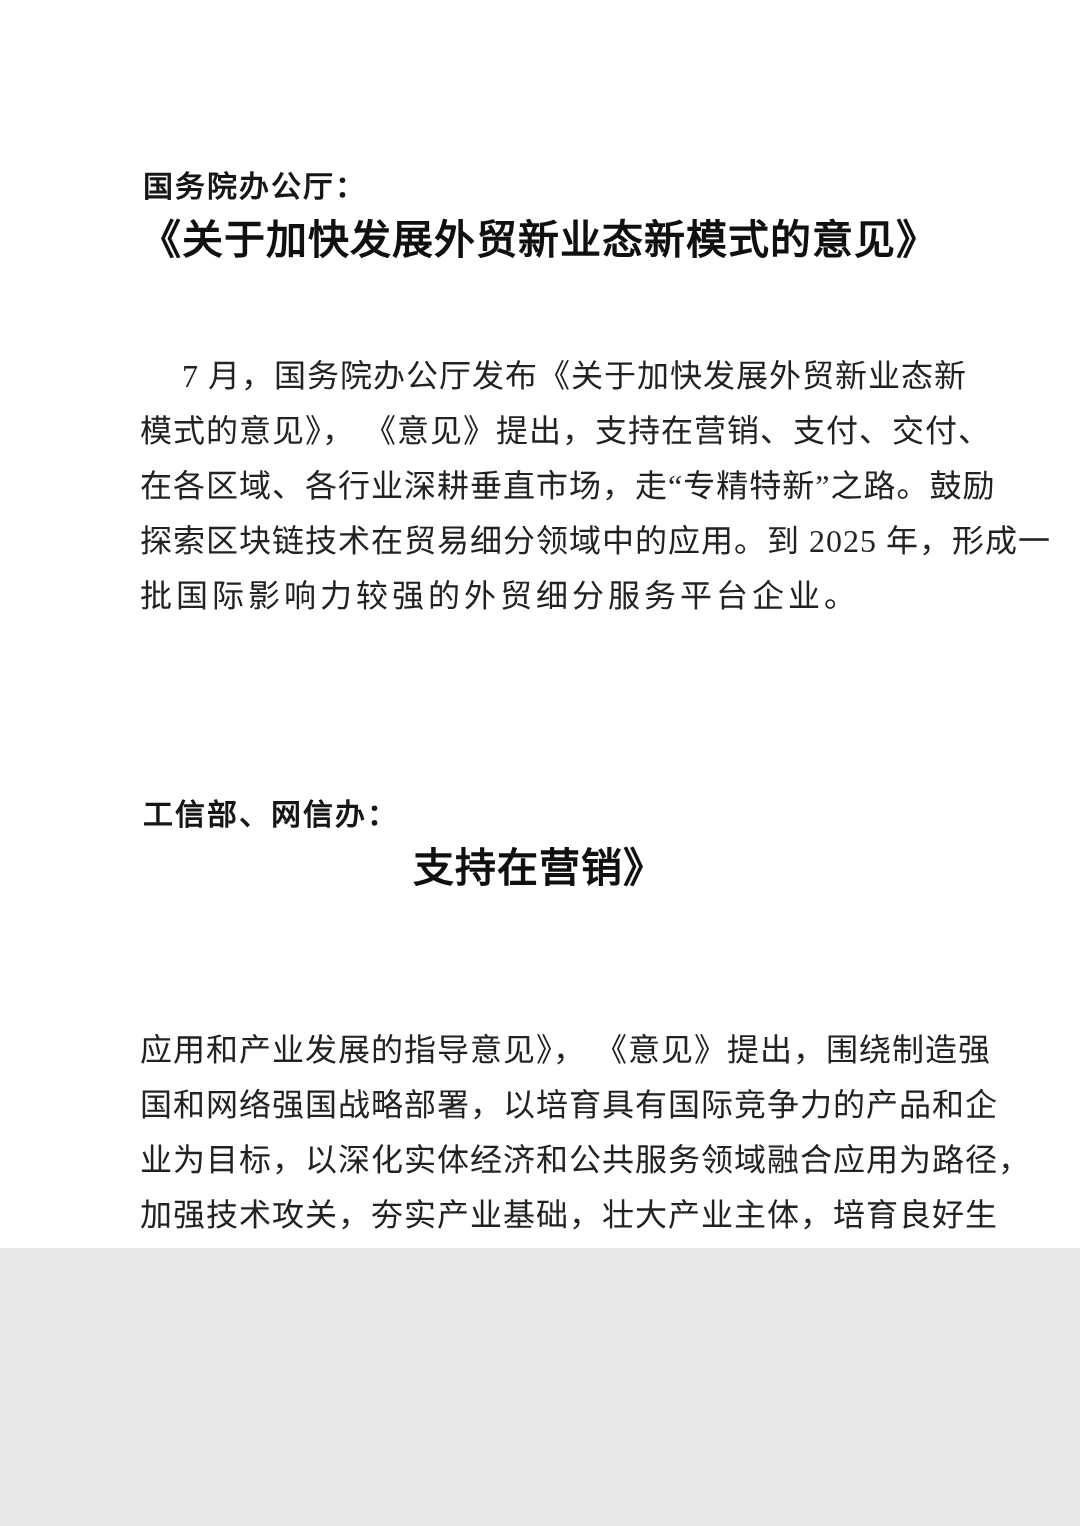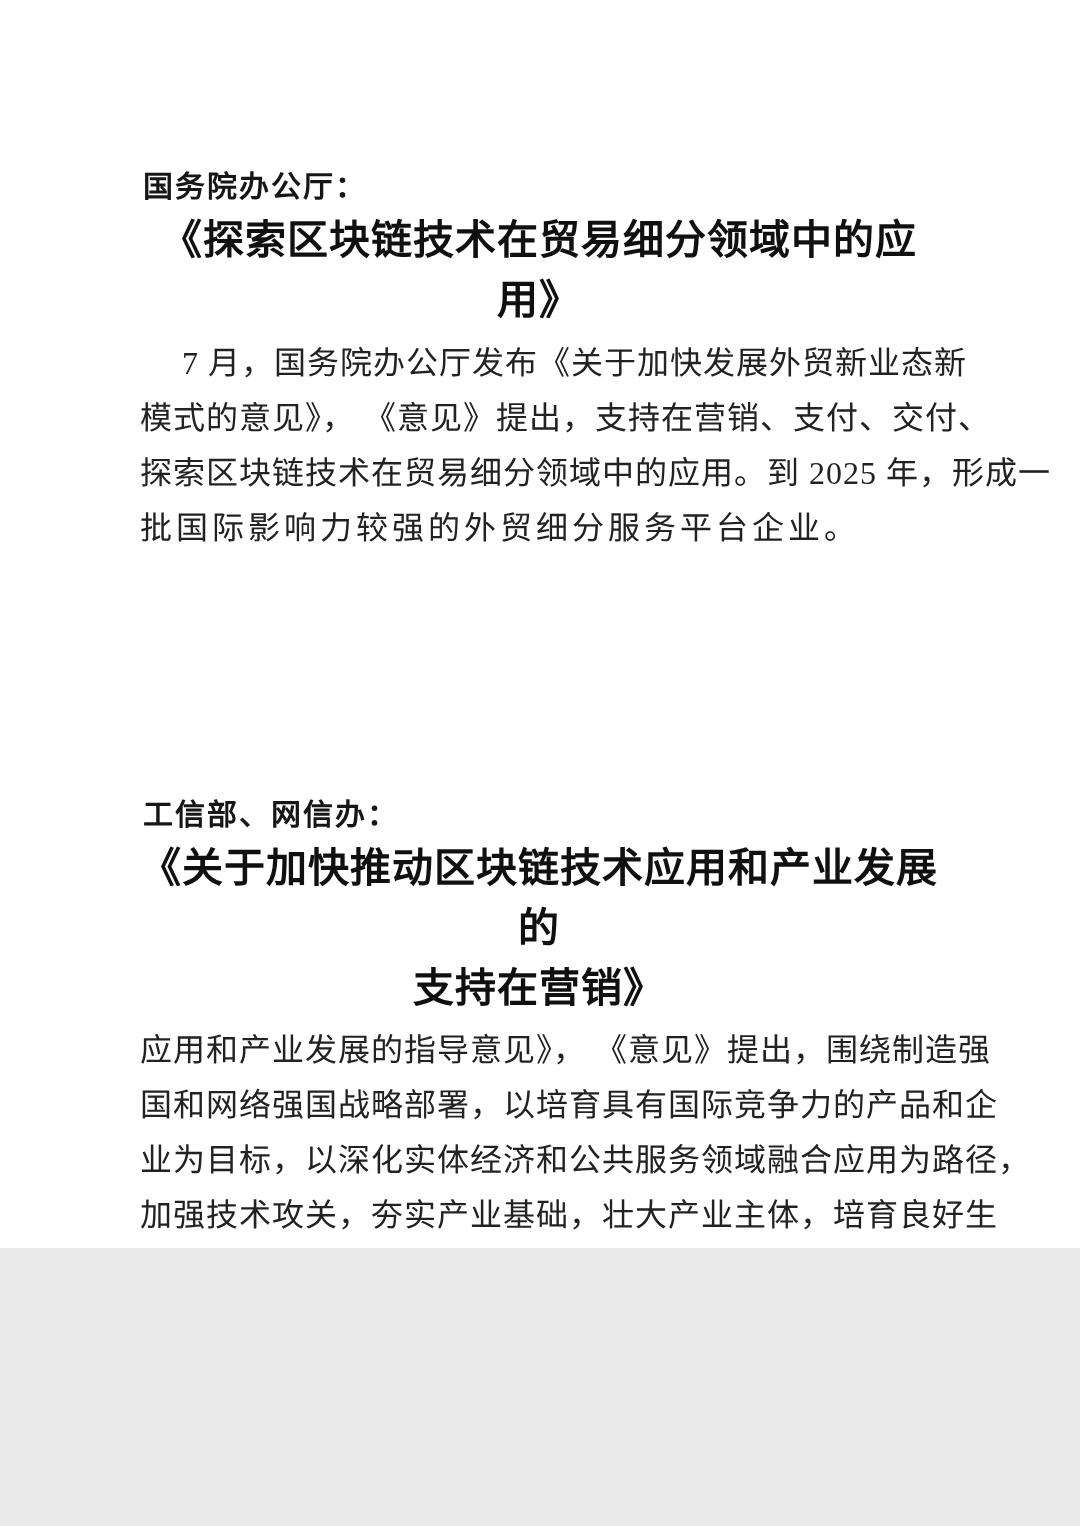--- a/index.html
+++ b/index.html
@@ -47,21 +47,21 @@
   .doc-title--1 { top: 210px; }
   .doc-title--2 { top: 838px; }
 
   .para {
     position: absolute;
     left: 140px;
     width: 796px;
     font-size: 32px;
     color: #222222;
   }
-  .para--1 { top: 336px; }
+  .para--1 { top: 349px; }
   .para--2 { top: 1023px; }
 
   .para .line {
     height: 55px;
     line-height: 55px;
     text-align: justify;
     text-align-last: justify;
     white-space: nowrap;
     letter-spacing: 1px;
   }
@@ -99,34 +99,34 @@
   .wechat-icon { display: block; }
 </style>
 </head>
 <body>
 
 <div class="page">
 
   <div class="org-heading org-heading--1">国务院办公厅：</div>
 
   <div class="doc-title doc-title--1">
-    <div>《探索区块链技术在贸易细分领域中的应用》</div>
+    <div>《关于加快发展外贸新业态新模式的意见》</div>
   </div>
 
   <div class="para para--1">
     <div class="line line--indent">7 月，国务院办公厅发布《关于加快发展外贸新业态新</div>
     <div class="line">模式的意见》， 《意见》提出，支持在营销、支付、交付、</div>
+    <div class="line">在各区域、各行业深耕垂直市场，走“专精特新”之路。鼓励</div>
     <div class="line">探索区块链技术在贸易细分领域中的应用。到 2025 年，形成一</div>
     <div class="line line--last">批国际影响力较强的外贸细分服务平台企业。</div>
   </div>
 
   <div class="org-heading org-heading--2">工信部、网信办：</div>
 
   <div class="doc-title doc-title--2">
-    <div>《关于加快推动区块链技术应用和产业发展的</div>
     <div>支持在营销》</div>
   </div>
 
   <div class="para para--2">
     <div class="line">应用和产业发展的指导意见》， 《意见》提出，围绕制造强</div>
     <div class="line">国和网络强国战略部署，以培育具有国际竞争力的产品和企</div>
     <div class="line">业为目标，以深化实体经济和公共服务领域融合应用为路径，</div>
     <div class="line">加强技术攻关，夯实产业基础，壮大产业主体，培育良好生</div>
   </div>
 

